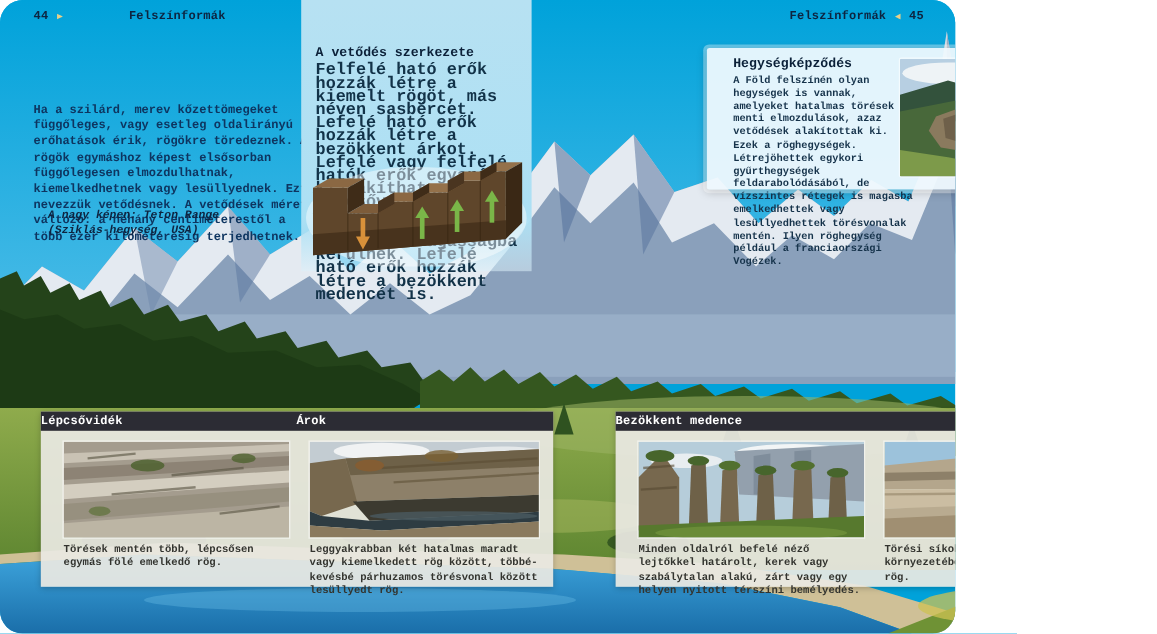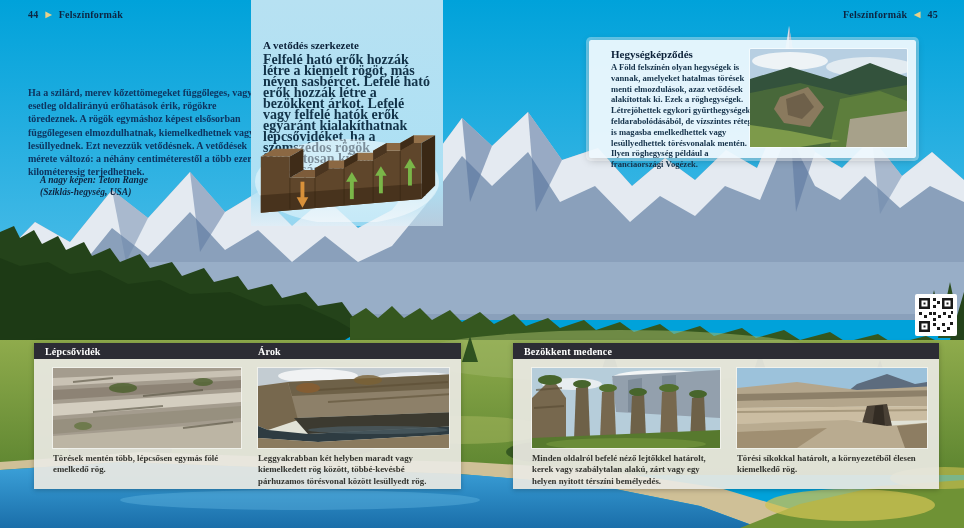--- a/index.html
+++ b/index.html
@@ -1,28 +1,28 @@
 <!DOCTYPE html>
 <html lang="hu"><head>
 <meta charset="utf-8">
 <style>
   html,body{margin:0;padding:0;}
   .page{
-    position:relative; width:964px; height:528px; overflow:hidden;
-    font-family:Liberation Serif, serif; background:#00a2da;
+    position:relative; width:796px; height:528px; overflow:hidden;
+    font-family:Liberation Mono, monospace; background:#00a2da;border-radius:19px;
   }
   .bg{position:absolute; inset:0;}
   .bg svg{display:block;}
 
   
   .runhead{
     position:absolute; top:9px; display:flex; align-items:center; gap:7px;
     font-size:10px; color:#0d2440; font-weight:700; letter-spacing:.2px;
   }
-  .runhead .sec{font-weight:600;}
+  .runhead .sec{font-weight:600;margin-left:48px;}
   .runhead .tri{font-size:8px; color:#e8d089; line-height:1;}
   .runhead-left{left:28px;}
   .runhead-right{right:26px;}
 
   
   .title{
     position:absolute; left:27px; top:33px; margin:0;
     font-size:35px; font-weight:700; color:#0a1828; letter-spacing:-.5px;
   }
   .intro{
@@ -66,21 +66,21 @@
   .group{
     position:absolute; top:343px; height:146px;
     background:rgba(233,232,226,.93); box-shadow:0 1px 5px rgba(0,0,0,.25);
   }
   .group-left{left:34px; width:427px;}
   .group-right{left:513px; width:426px;}
   .gbar{
     height:16px; background:#2c2c34; display:grid;
     grid-template-columns:213px 1fr; align-items:center;
   }
-  .gbar span{color:#fff; font-size:10px; font-weight:700; padding-left:11px; letter-spacing:.2px;}
+  .gbar span{color:#fff; font-size:10px; font-weight:700; padding-left:0; letter-spacing:.2px;}
   .grow{
     display:grid; grid-template-columns:188px 1fr; column-gap:17px;
     padding:0 12px 0 19px;
   }
   .pimg{height:80px; margin-top:9px; overflow:hidden; box-shadow:0 0 0 1px rgba(255,255,255,.5);}
   .pimg svg{display:block;}
   .cap{font-size:8.8px; line-height:11.3px; color:#33342f; font-weight:600; margin-top:5px;}
 </style>
 </head>
 <body>
@@ -298,21 +298,21 @@
           <path d="M10,62 L50,66 L201,58 L201,66 L60,74 L0,70 L0,58 Z" fill="#2e3c42"></path>
           <path d="M0,70 L60,74 L201,66 L201,80 L0,80 Z" fill="#8a7a5e"></path>
           <ellipse cx="120" cy="62" rx="70" ry="4" fill="#4a5a60" opacity=".8"></ellipse>
           <ellipse cx="50" cy="20" rx="12" ry="5" fill="#8a5c2e" opacity=".8"></ellipse>
           <ellipse cx="110" cy="12" rx="14" ry="5" fill="#7a6234" opacity=".8"></ellipse>
         </svg>
       </div>
     </div>
     <div class="grow">
       <div class="cap">Törések mentén több, lépcsősen egymás fölé emelkedő rög.</div>
-      <div class="cap">Leggyakrabban két helyben maradt vagy kiemelkedett rög között, többé-kevésbé párhuzamos törésvonal között lesüllyedt rög.</div>
+      <div class="cap">Leggyakrabban két hatalmas maradt vagy kiemelkedett rög között, többé-kevésbé párhuzamos törésvonal között lesüllyedt rög.</div>
     </div>
   </div>
 
   <div class="group group-right">
     <div class="gbar">
       <span>Bezökkent medence</span>
     </div>
     <div class="grow">
       <div class="pimg">
         <svg width="188" height="80" viewBox="0 0 188 80" preserveAspectRatio="none">

